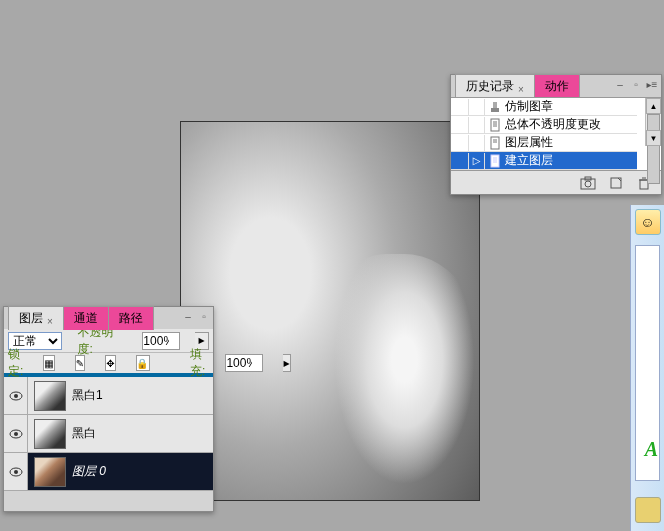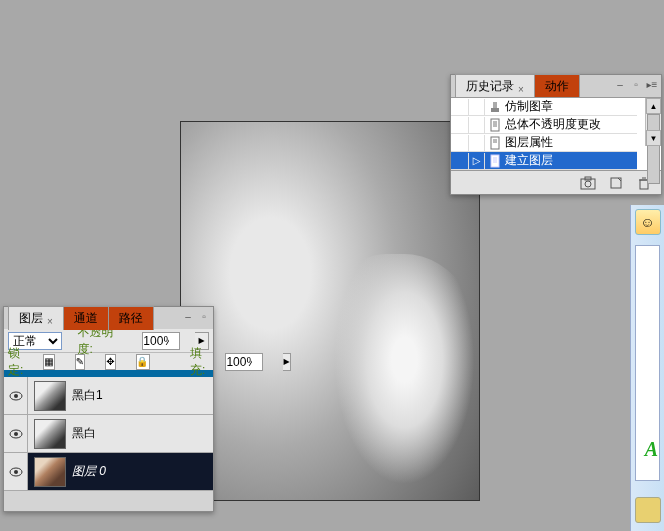--- a/index.html
+++ b/index.html
@@ -6,21 +6,21 @@
 body{background:#a8a8a8;width:664px;height:531px;position:relative;overflow:hidden}
 .canvas-area{position:absolute;left:180px;top:121px;width:300px;height:380px;background:#fff;border:1px solid #333}
 .photo{width:100%;height:100%;background:#888;position:relative;overflow:hidden}
 .grad1{position:absolute;width:200%;height:200%;left:-50%;top:-30%;background:radial-gradient(ellipse at 40% 35%, #e8e8e8 8%, #aaa 25%, #555 55%, #222 80%)}
 .grad2{position:absolute;width:60%;height:70%;right:-5%;bottom:-5%;background:radial-gradient(ellipse at 50% 40%, #f5f5f5 10%, #ddd 30%, transparent 55%);border-radius:40% 50% 30% 40%}
 
 
 .history-panel{position:absolute;left:450px;top:74px;width:212px;background:#e3e3e3;border:1px solid #888;box-shadow:0 2px 5px rgba(0,0,0,.3)}
 .panel-tabs{height:22px;background:#cfcfcf;display:flex;align-items:flex-end;position:relative;padding-left:4px}
 .tab{padding:3px 10px 3px 10px;background:#e3e3e3;border:1px solid #999;border-bottom:none;margin-right:-1px;cursor:pointer;display:flex;align-items:flex-end;gap:4px;position:relative;top:1px}
-.tab.inactive{background:#c2410c}
+.tab.inactive{background:#ec4899}
 .tab-x{font-size:10px;color:#666}
 .panel-controls{position:absolute;right:2px;top:2px;display:flex;gap:2px}
 .panel-controls span{width:14px;height:14px;display:inline-flex;align-items:center;justify-content:center;cursor:pointer;color:#555;font-size:10px}
 .history-list{background:#fff;border-top:1px solid #999}
 .history-row{display:flex;align-items:center;height:18px;border-bottom:1px solid #ddd;padding-left:2px}
 .history-row.selected{background:#2269cd;color:#fff}
 .h-col1{width:16px;height:16px;border-right:1px solid #ddd}
 .h-col2{width:16px;height:16px;border-right:1px solid #ddd;display:flex;align-items:center;justify-content:center}
 .h-icon{width:14px;height:14px;display:inline-flex;align-items:center;justify-content:center;margin:0 3px}
 .h-icon svg{width:14px;height:14px}
@@ -29,21 +29,21 @@
 .history-footer{height:24px;background:#e3e3e3;border-top:1px solid #999;display:flex;align-items:center;justify-content:flex-end;gap:10px;padding-right:8px}
 .footer-icon{width:18px;height:18px;display:flex;align-items:center;justify-content:center;cursor:pointer}
 
 
 .layers-panel{position:absolute;left:3px;top:306px;width:211px;background:#e6e6e6;border:1px solid #888;box-shadow:0 2px 5px rgba(0,0,0,.3)}
 .layers-options{display:flex;align-items:center;height:24px;padding:0 4px;gap:15px;border-bottom:1px solid #bbb}
 .blend-select{height:18px;width:56px;border:1px solid #7a9ac9;background:#fff}
 .opt-label{color:#4d7c0f}
 .pct-input{width:38px;height:18px;border:1px solid #999;text-align:right;padding-right:10px;background:#fff}
 .pct-btn{width:14px;height:18px;border:1px solid #999;border-left:none;background:#eaeaea;display:flex;align-items:center;justify-content:center;font-size:8px;cursor:pointer}
-.lock-row{display:flex;align-items:center;height:24px;padding:0 4px;gap:20px;border-bottom:7px solid #0369a1}
+.lock-row{display:flex;align-items:center;height:24px;padding:0 4px;gap:20px;border-bottom:4px solid #0369a1}
 .lock-icon{width:16px;height:16px;border:1px solid #999;background:#fff;display:flex;align-items:center;justify-content:center;font-size:10px;cursor:pointer}
 .layers-list{background:#d4d4d4}
 .layer-row{display:flex;align-items:center;height:38px;border-bottom:1px solid #aaa;background:#e6e6e6}
 .layer-row.selected{background:#0f172a;color:#fff}
 .vis-col{width:24px;height:100%;border-right:1px solid #aaa;display:flex;align-items:center;justify-content:center;background:#e6e6e6}
 .eye{width:14px;height:10px}
 .thumb{width:32px;height:30px;border:1px solid #666;margin:0 6px;background:#888;position:relative;overflow:hidden}
 .thumb-bw{background:linear-gradient(135deg,#eee 30%,#999 50%,#333 80%)}
 .thumb-color{background:linear-gradient(135deg,#e8d5c0 25%,#b08060 45%,#604030 75%)}
 .layer-name{font-style:italic}

